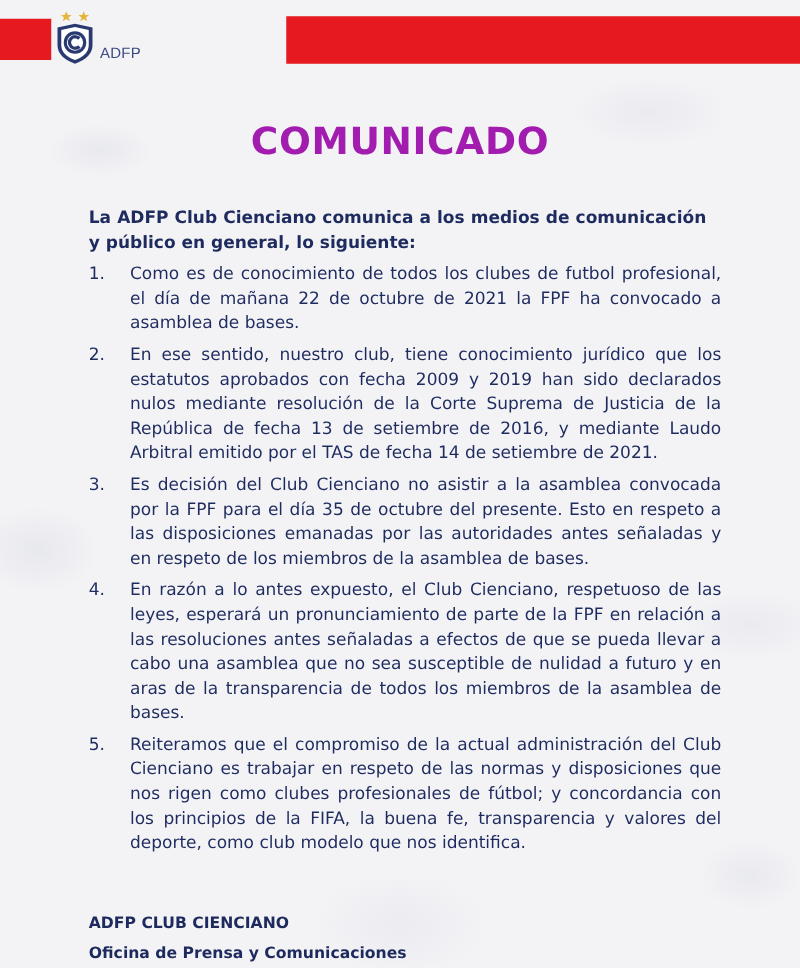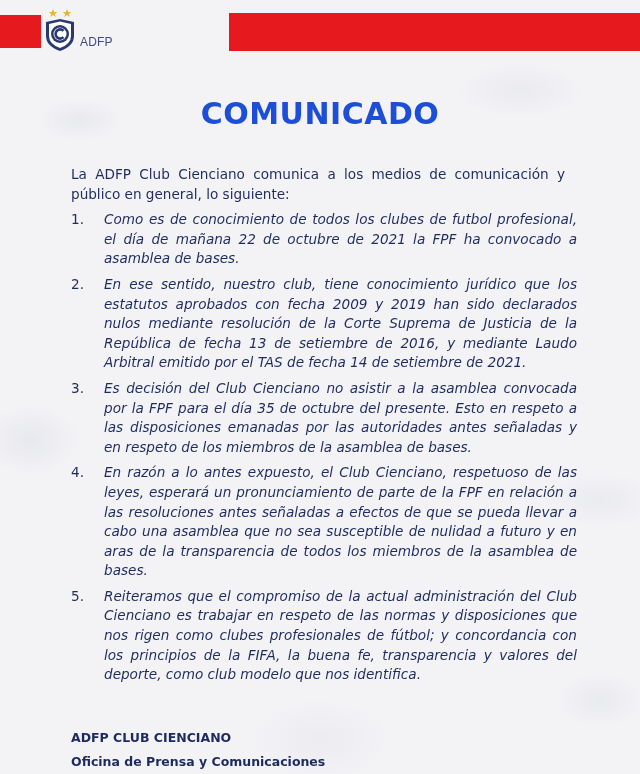--- a/index.html
+++ b/index.html
@@ -74,47 +74,47 @@
     .title {
       position: absolute;
       left: 0;
       top: 96px;
       width: 640px;
       text-align: center;
       font-family: "DejaVu Sans", sans-serif;
       font-weight: bold;
       font-size: 30px;
       letter-spacing: 0.5px;
-      color: #1d4ed8;
+      color: #a21caf;
     }
     .content {
       position: absolute;
       left: 71px;
       top: 165px;
       width: 506px;
       font-size: 13.6px;
       line-height: 19.6px;
       color: #1e2b5e;
     }
     .intro {
       text-align: justify;
       margin: 0 12px 6px 0;
+      font-weight: bold;
     }
     .item {
       display: flex;
       margin-bottom: 6px;
     }
     .item-num {
       width: 33px;
       flex: 0 0 33px;
     }
     .item-text {
       flex: 1;
       text-align: justify;
-      font-style: italic;
     }
     .signature {
       position: absolute;
       left: 71px;
       top: 726px;
       font-weight: bold;
       font-size: 12.5px;
       line-height: 24px;
       color: #1d2a5e;
     }

